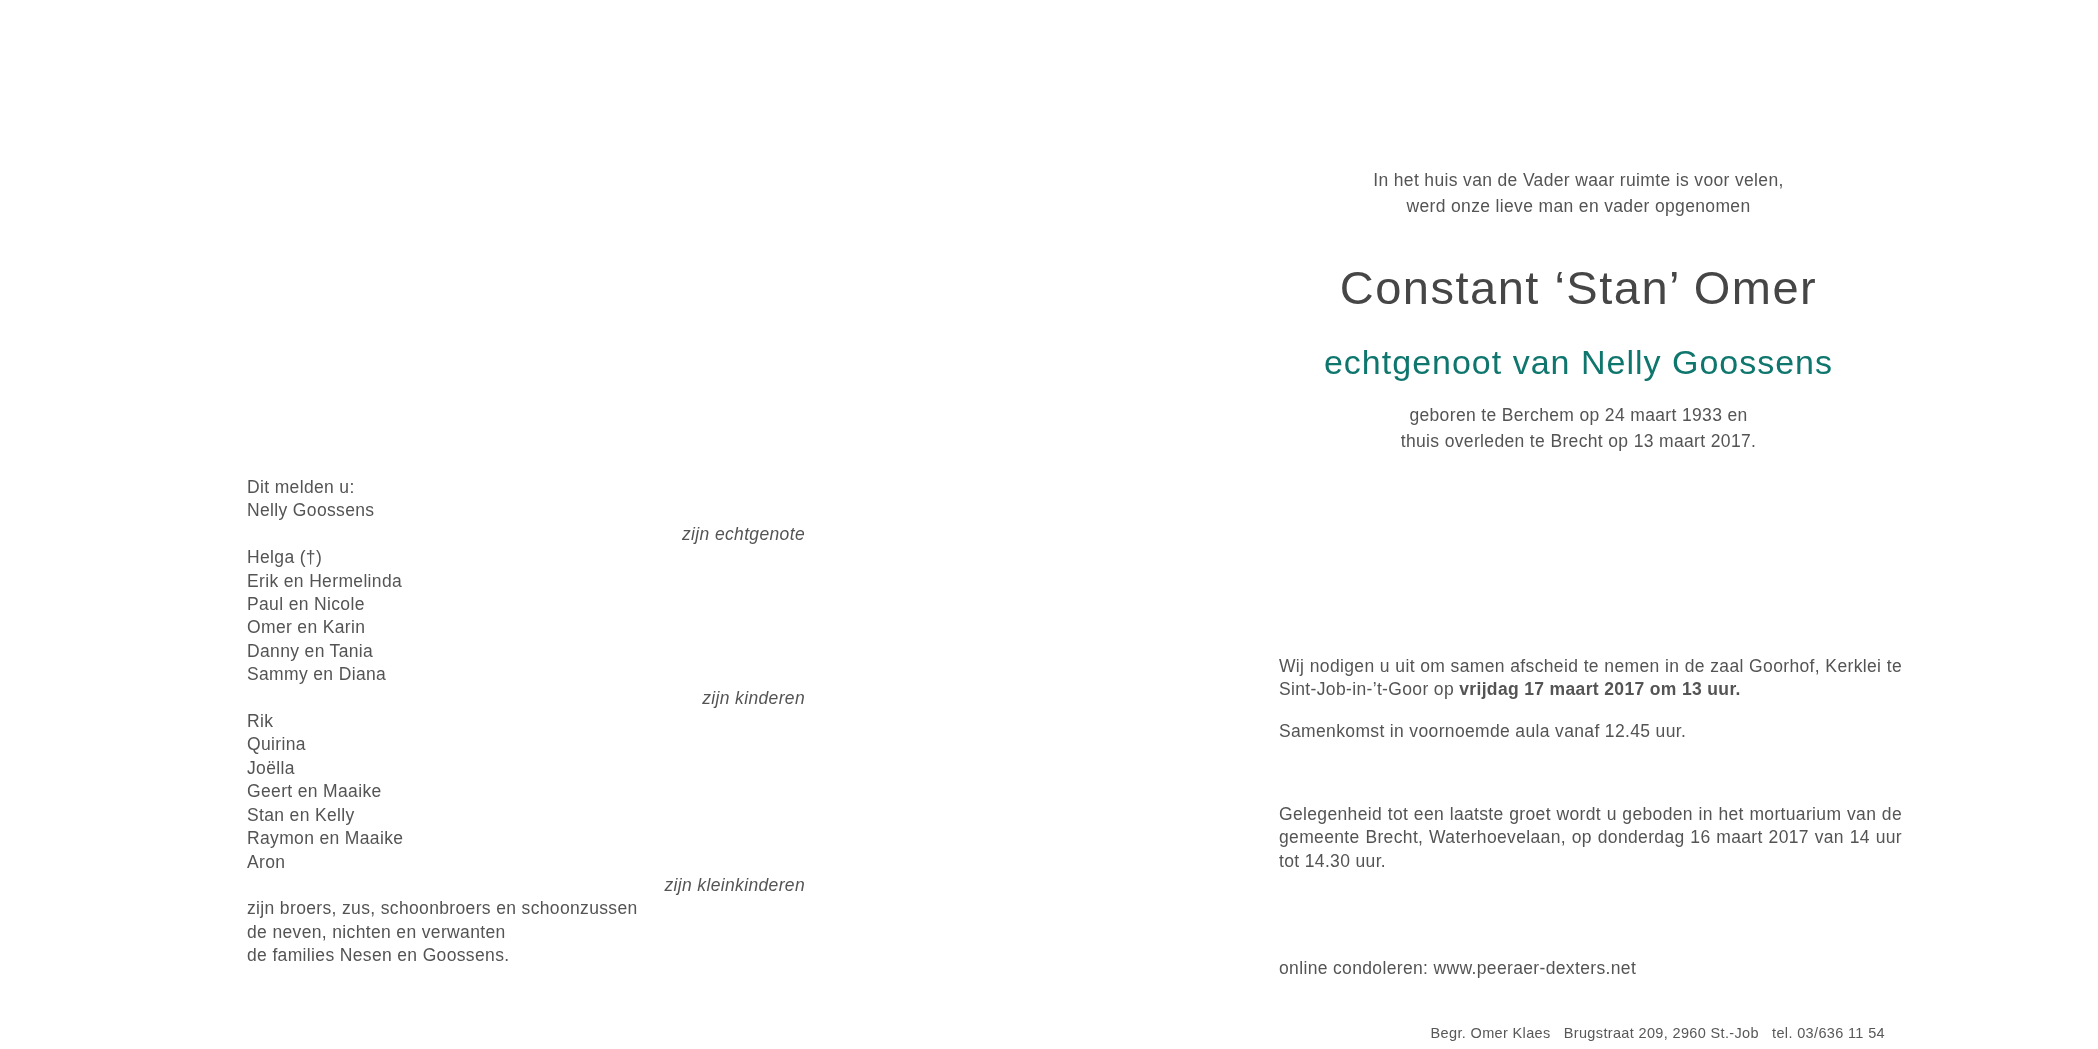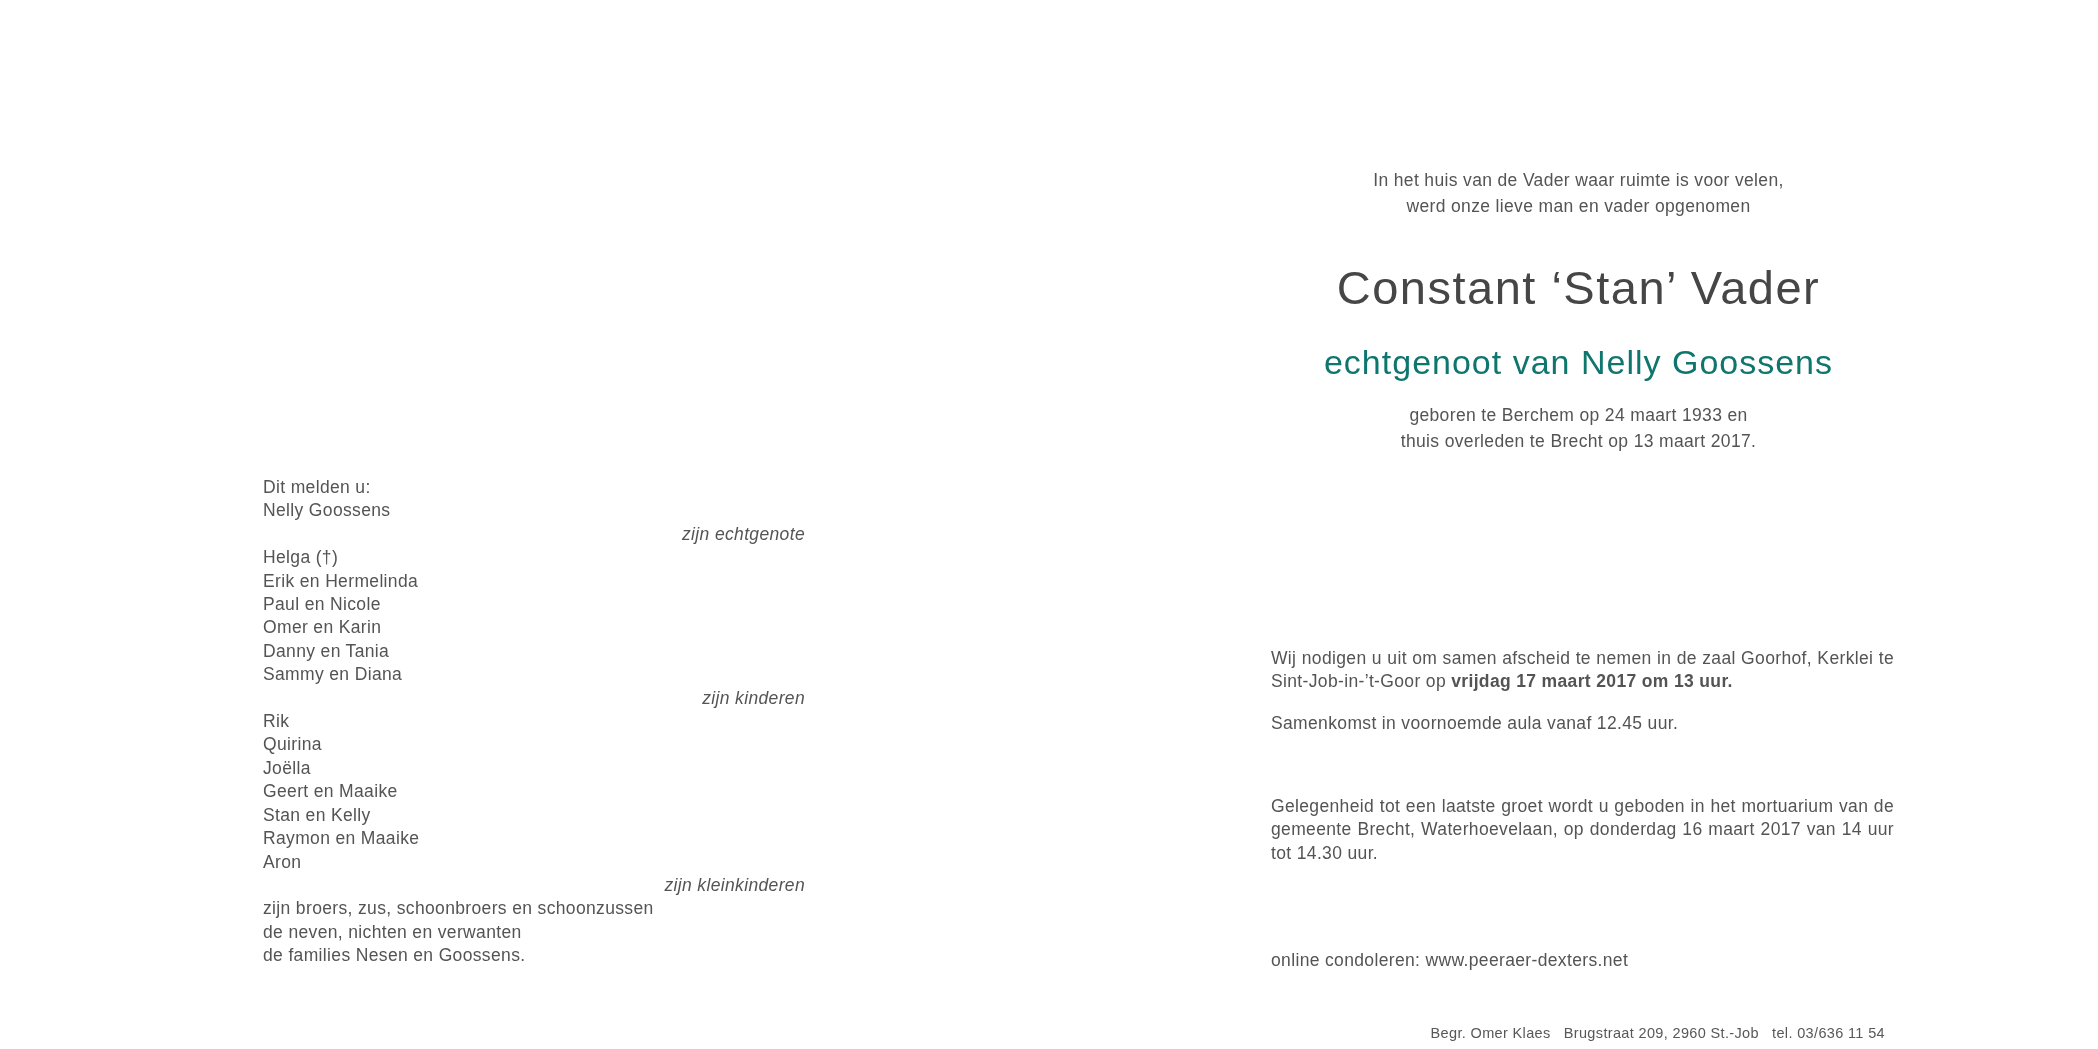--- a/index.html
+++ b/index.html
@@ -20,21 +20,21 @@
   
   .left-list {
     position: absolute;
     left: 247px;
     top: 476px;
     width: 558px;
     font-size: 17.5px;
     line-height: 23.4px;
     letter-spacing: 0.02em;
   }
-  .list-line.name { text-align: left; margin-left: 16px; }
+  .list-line.name { text-align: left; }
   .list-line.role {
     text-align: right;
     font-style: italic;
   }
 
   
   .right-col {
     position: absolute;
     left: 1267px;
     top: 0;
@@ -76,21 +76,21 @@
     position: absolute;
     top: 402px;
     width: 100%;
     text-align: center;
     line-height: 26px;
   }
   .para {
     position: absolute;
     width: 100%;
     line-height: 23.4px;
-    margin: 4px;
+    margin: 12px;
   }
   .para.justified { text-align: justify; }
   .p-invitation { top: 643px; }
   .p-gathering  { top: 708px; }
   .p-ashes      { top: 746px; }
   .p-greeting   { top: 791px; }
   .p-condolences{ top: 945px; }
   .bold-date { font-weight: 700; }
   .footer {
     position: absolute;
@@ -133,21 +133,21 @@
       <div class="list-line name">de families Nesen en Goossens.</div>
     </div>
 
   <div class="right-col">
 
     <div class="intro">
       <div>In het huis van de Vader waar ruimte is voor velen,</div>
       <div>werd onze lieve man en vader opgenomen</div>
     </div>
 
-    <div class="deceased-name">Constant ‘Stan’ Vader</div>
+    <div class="deceased-name">Constant ‘Stan’ Omer</div>
 
     <div class="subtitle">echtgenoot van Nelly Goossens</div>
 
     <div class="dates">
       <div>geboren te Berchem op 24 maart 1933 en</div>
       <div>thuis overleden te Brecht op 13 maart 2017.</div>
     </div>
 
     <p class="para justified p-invitation"><span>Wij nodigen u uit om samen afscheid te nemen in de zaal Goorhof, Kerklei te Sint-Job-in-’t-Goor op </span><span class="bold-date">vrijdag 17 maart 2017 om 13 uur.</span></p>
 

